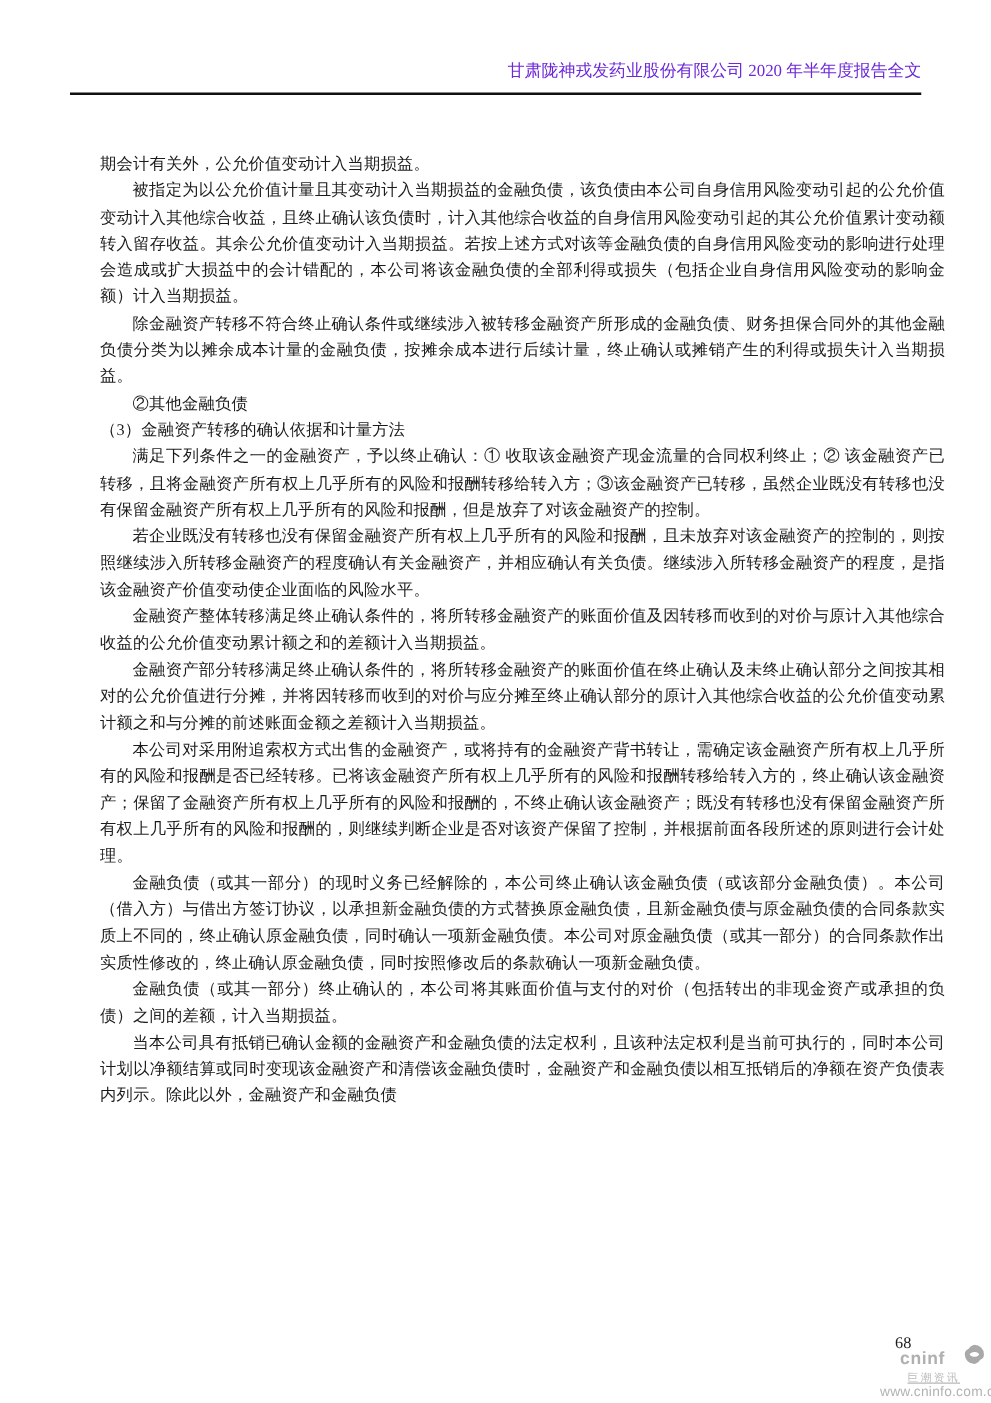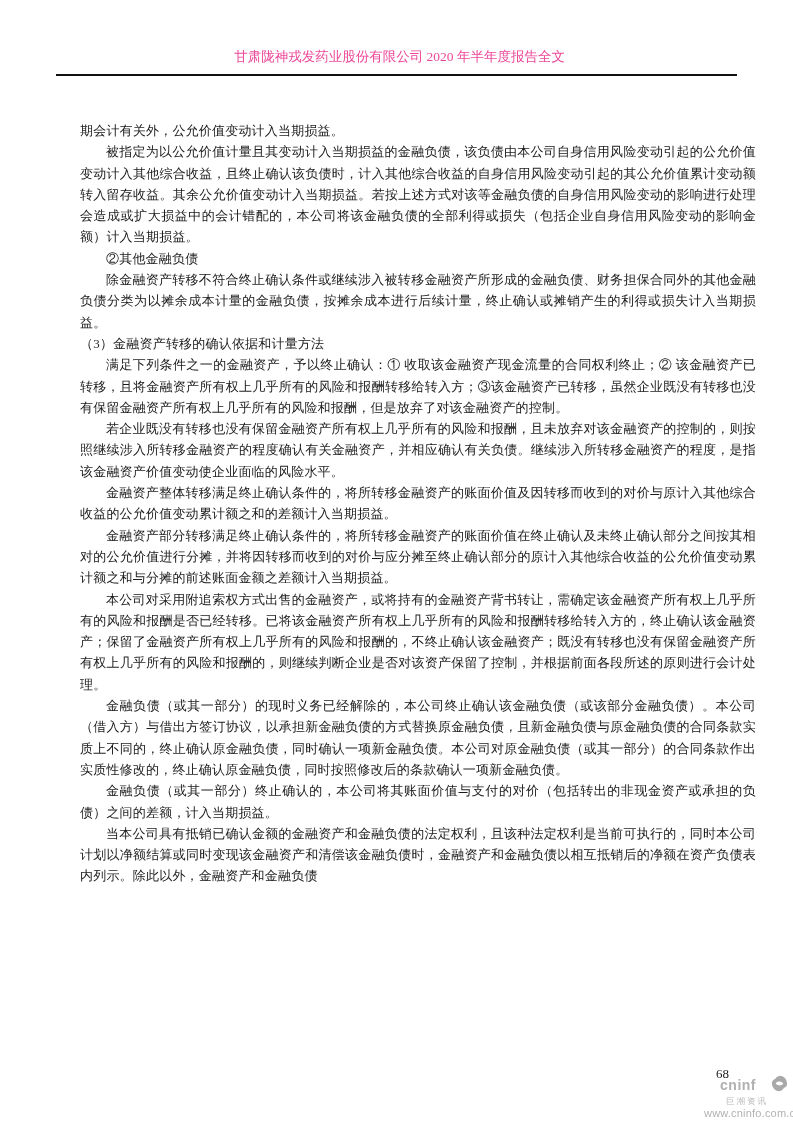--- a/index.html
+++ b/index.html
@@ -8,24 +8,24 @@
     width:793px;height:1122px;
     background:#ffffff;
     font-family:"Liberation Serif","DejaVu Serif",serif;
     color:#1b1b1b;
     overflow:hidden;
     box-sizing:border-box;
   }
   .header{
     position:absolute;
     left:62px;right:56px;top:48px;
-    text-align:center;
+    text-align:right;
     font-size:13.5px;
     line-height:18px;
-    color:#ec4899;
+    color:#6d28d9;
     white-space:nowrap;
   }
   .header-rule{
     position:absolute;
     left:56px;right:56px;top:74px;
     border-bottom:2px solid #111111;
     height:0;
   }
   .content{
     position:absolute;
@@ -68,20 +68,21 @@
     font-weight:bold;
     font-size:14px;
     letter-spacing:0.5px;
     color:#b0b0b0;
   }
   .cninfo-sub{
     font-size:8.5px;
     letter-spacing:2px;
     margin-top:2px;
     color:#b8b8b8;
+    text-decoration:underline;
   }
   .cninfo-url{
     font-size:11px;
     margin-top:2px;
     letter-spacing:0.2px;
     color:#b2b2b2;
     white-space:nowrap;
     text-align:center;
   }
   .swirl{display:inline-block;}
@@ -90,22 +91,22 @@
 <body>
 
 <div class="page">
 
   <div class="header">甘肃陇神戎发药业股份有限公司 2020 年半年度报告全文</div>
   <div class="header-rule"></div>
 
   <div class="content">
     <p class="plain">期会计有关外，公允价值变动计入当期损益。</p>
     <p class="indent">被指定为以公允价值计量且其变动计入当期损益的金融负债，该负债由本公司自身信用风险变动引起的公允价值变动计入其他综合收益，且终止确认该负债时，计入其他综合收益的自身信用风险变动引起的其公允价值累计变动额转入留存收益。其余公允价值变动计入当期损益。若按上述方式对该等金融负债的自身信用风险变动的影响进行处理会造成或扩大损益中的会计错配的，本公司将该金融负债的全部利得或损失（包括企业自身信用风险变动的影响金额）计入当期损益。</p>
+    <p class="indent">除金融资产转移不符合终止确认条件或继续涉入被转移金融资产所形成的金融负债、财务担保合同外的其他金融负债分类为以摊余成本计量的金融负债，按摊余成本进行后续计量，终止确认或摊销产生的利得或损失计入当期损益。</p>
     <p class="indent">②其他金融负债</p>
-    <p class="indent">除金融资产转移不符合终止确认条件或继续涉入被转移金融资产所形成的金融负债、财务担保合同外的其他金融负债分类为以摊余成本计量的金融负债，按摊余成本进行后续计量，终止确认或摊销产生的利得或损失计入当期损益。</p>
     <p class="plain">（3）金融资产转移的确认依据和计量方法</p>
     <p class="indent">满足下列条件之一的金融资产，予以终止确认：① 收取该金融资产现金流量的合同权利终止；② 该金融资产已转移，且将金融资产所有权上几乎所有的风险和报酬转移给转入方；③该金融资产已转移，虽然企业既没有转移也没有保留金融资产所有权上几乎所有的风险和报酬，但是放弃了对该金融资产的控制。</p>
     <p class="indent">若企业既没有转移也没有保留金融资产所有权上几乎所有的风险和报酬，且未放弃对该金融资产的控制的，则按照继续涉入所转移金融资产的程度确认有关金融资产，并相应确认有关负债。继续涉入所转移金融资产的程度，是指该金融资产价值变动使企业面临的风险水平。</p>
     <p class="indent">金融资产整体转移满足终止确认条件的，将所转移金融资产的账面价值及因转移而收到的对价与原计入其他综合收益的公允价值变动累计额之和的差额计入当期损益。</p>
     <p class="indent">金融资产部分转移满足终止确认条件的，将所转移金融资产的账面价值在终止确认及未终止确认部分之间按其相对的公允价值进行分摊，并将因转移而收到的对价与应分摊至终止确认部分的原计入其他综合收益的公允价值变动累计额之和与分摊的前述账面金额之差额计入当期损益。</p>
     <p class="indent">本公司对采用附追索权方式出售的金融资产，或将持有的金融资产背书转让，需确定该金融资产所有权上几乎所有的风险和报酬是否已经转移。已将该金融资产所有权上几乎所有的风险和报酬转移给转入方的，终止确认该金融资产；保留了金融资产所有权上几乎所有的风险和报酬的，不终止确认该金融资产；既没有转移也没有保留金融资产所有权上几乎所有的风险和报酬的，则继续判断企业是否对该资产保留了控制，并根据前面各段所述的原则进行会计处理。</p>
     <p class="indent">金融负债（或其一部分）的现时义务已经解除的，本公司终止确认该金融负债（或该部分金融负债）。本公司（借入方）与借出方签订协议，以承担新金融负债的方式替换原金融负债，且新金融负债与原金融负债的合同条款实质上不同的，终止确认原金融负债，同时确认一项新金融负债。本公司对原金融负债（或其一部分）的合同条款作出实质性修改的，终止确认原金融负债，同时按照修改后的条款确认一项新金融负债。</p>
     <p class="indent">金融负债（或其一部分）终止确认的，本公司将其账面价值与支付的对价（包括转出的非现金资产或承担的负债）之间的差额，计入当期损益。</p>
     <p class="indent">当本公司具有抵销已确认金额的金融资产和金融负债的法定权利，且该种法定权利是当前可执行的，同时本公司计划以净额结算或同时变现该金融资产和清偿该金融负债时，金融资产和金融负债以相互抵销后的净额在资产负债表内列示。除此以外，金融资产和金融负债</p>
   </div>

